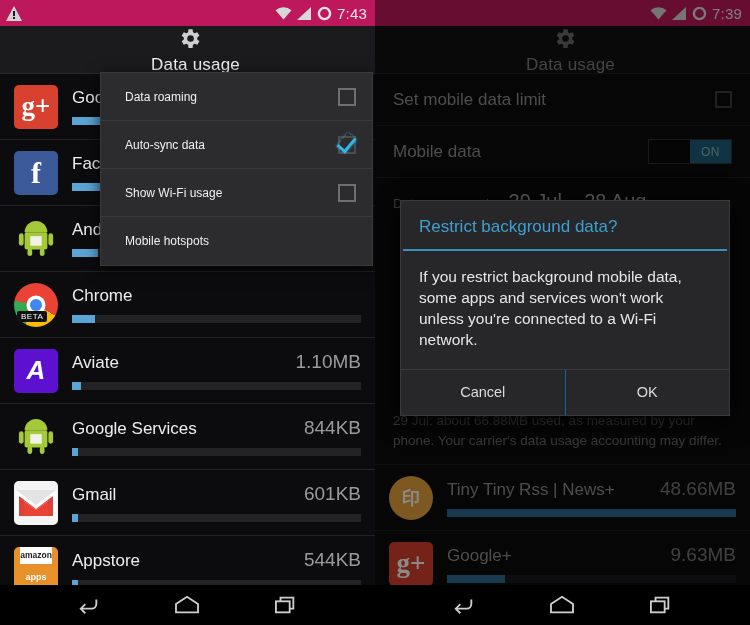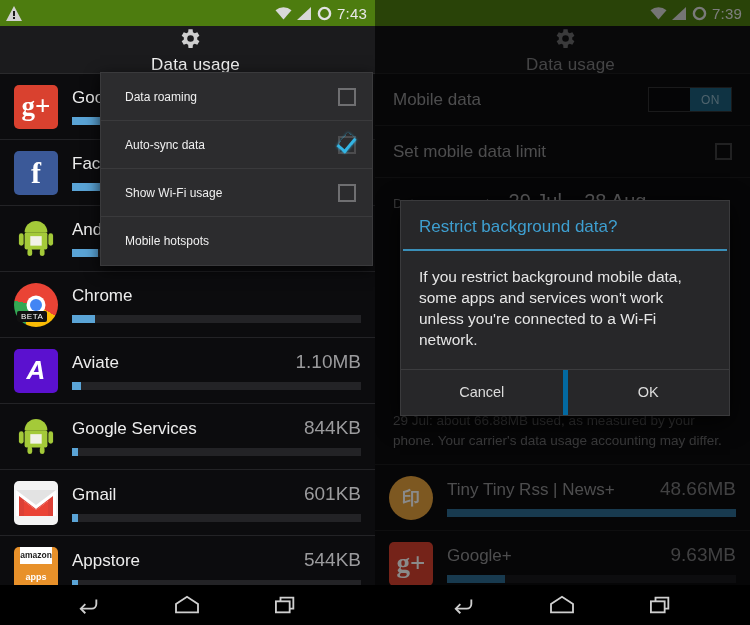--- a/index.html
+++ b/index.html
@@ -11,21 +11,21 @@
   }
   .screen { position: relative; width: 750px; height: 625px; background:#000; }
 
   
   .panel { position: absolute; top: 0; width: 375px; height: 585px; overflow: hidden; background: #0c0c0e; }
   .panel-left  { left: 0; }
   .panel-right { left: 375px; }
 
   
   .statusbar {
-    position: relative; height: 26px; background: #4d7c0f;
+    position: relative; height: 26px; background: #be185d;
     display: flex; align-items: center; padding: 0 8px 0 6px;
   }
   .sb-left { display:flex; align-items:center; gap:6px; flex:1; }
   .sb-right { display:flex; align-items:center; gap:5px; }
   .sb-time { color:#e8e8e8; font-size:15px; letter-spacing:.2px; }
   .warn-tri svg, .sb-icon svg { display:block; }
 
   
   .actionbar {
     position: relative; height: 48px;
@@ -104,21 +104,21 @@
     position:absolute; left:25px; top:200px; width:330px;
     background:#272729; border:1px solid #3a3a3c;
     box-shadow:0 6px 22px rgba(0,0,0,.85); z-index:60;
   }
   .dlg-title { color:#3e9fd0; font-size:17px; padding:16px 18px 12px 18px; }
   .dlg-rule { height:2px; background:#3a8fb8; margin:0 2px; }
   .dlg-msg { color:#e6e6e6; font-size:15.5px; line-height:1.35; padding:16px 18px 18px 18px; }
   .dlg-btns { display:flex; border-top:1px solid #3c3c3e; height:46px; }
   .dlg-btn { flex:1; display:flex; align-items:center; justify-content:center;
              color:#dcdcdc; font-size:14.5px; }
-  .dlg-btn + .dlg-btn { border-left:5px solid #0369a1; }
+  .dlg-btn + .dlg-btn { border-left:1px solid #0369a1; }
 
   
   .navbar { position:absolute; left:0; bottom:0; width:750px; height:40px; background:#000; display:flex; }
   .nav-half { flex:1; display:flex; align-items:center; justify-content:space-around; padding:0 40px; }
   .nav-btn { width:46px; height:34px; display:flex; align-items:center; justify-content:center; }
 
   
   .ico-gplus { background:#d9412f; color:#fff; font-family:"Liberation Serif", serif;
                font-size:27px; font-weight:bold; line-height:1; }
   .ico-fb { background:#3b5998; color:#fff; font-family:"Liberation Serif", serif; font-size:30px; font-weight:bold; }
@@ -402,30 +402,30 @@
             <i></i>
             <i></i>
             <i></i>
           </span>
       </span>
     </div>
 
     <div class="content">
 
       <div class="set-row">
+        <span class="set-label">Set mobile data limit</span>
+        <span class="cbox-dim"></span>
+      </div>
+
+      <div class="set-row">
         <span class="set-label">Mobile data</span>
         <span class="toggle">
           <span class="off-half"></span>
           <span class="on-half">ON</span>
         </span>
-      </div>
-
-      <div class="set-row">
-        <span class="set-label">Set mobile data limit</span>
-        <span class="cbox-dim"></span>
       </div>
 
       <div class="cycle-row">
         <span class="cycle-label">Data usage cycle</span>
         <span class="cycle-value">29 Jul – 28 Aug</span>
       </div>
 
       <div style="height:180px"></div>
 
       <div class="summary">29 Jul: about 66.88MB used, as measured by your phone. Your carrier's data usage accounting may differ.</div>

